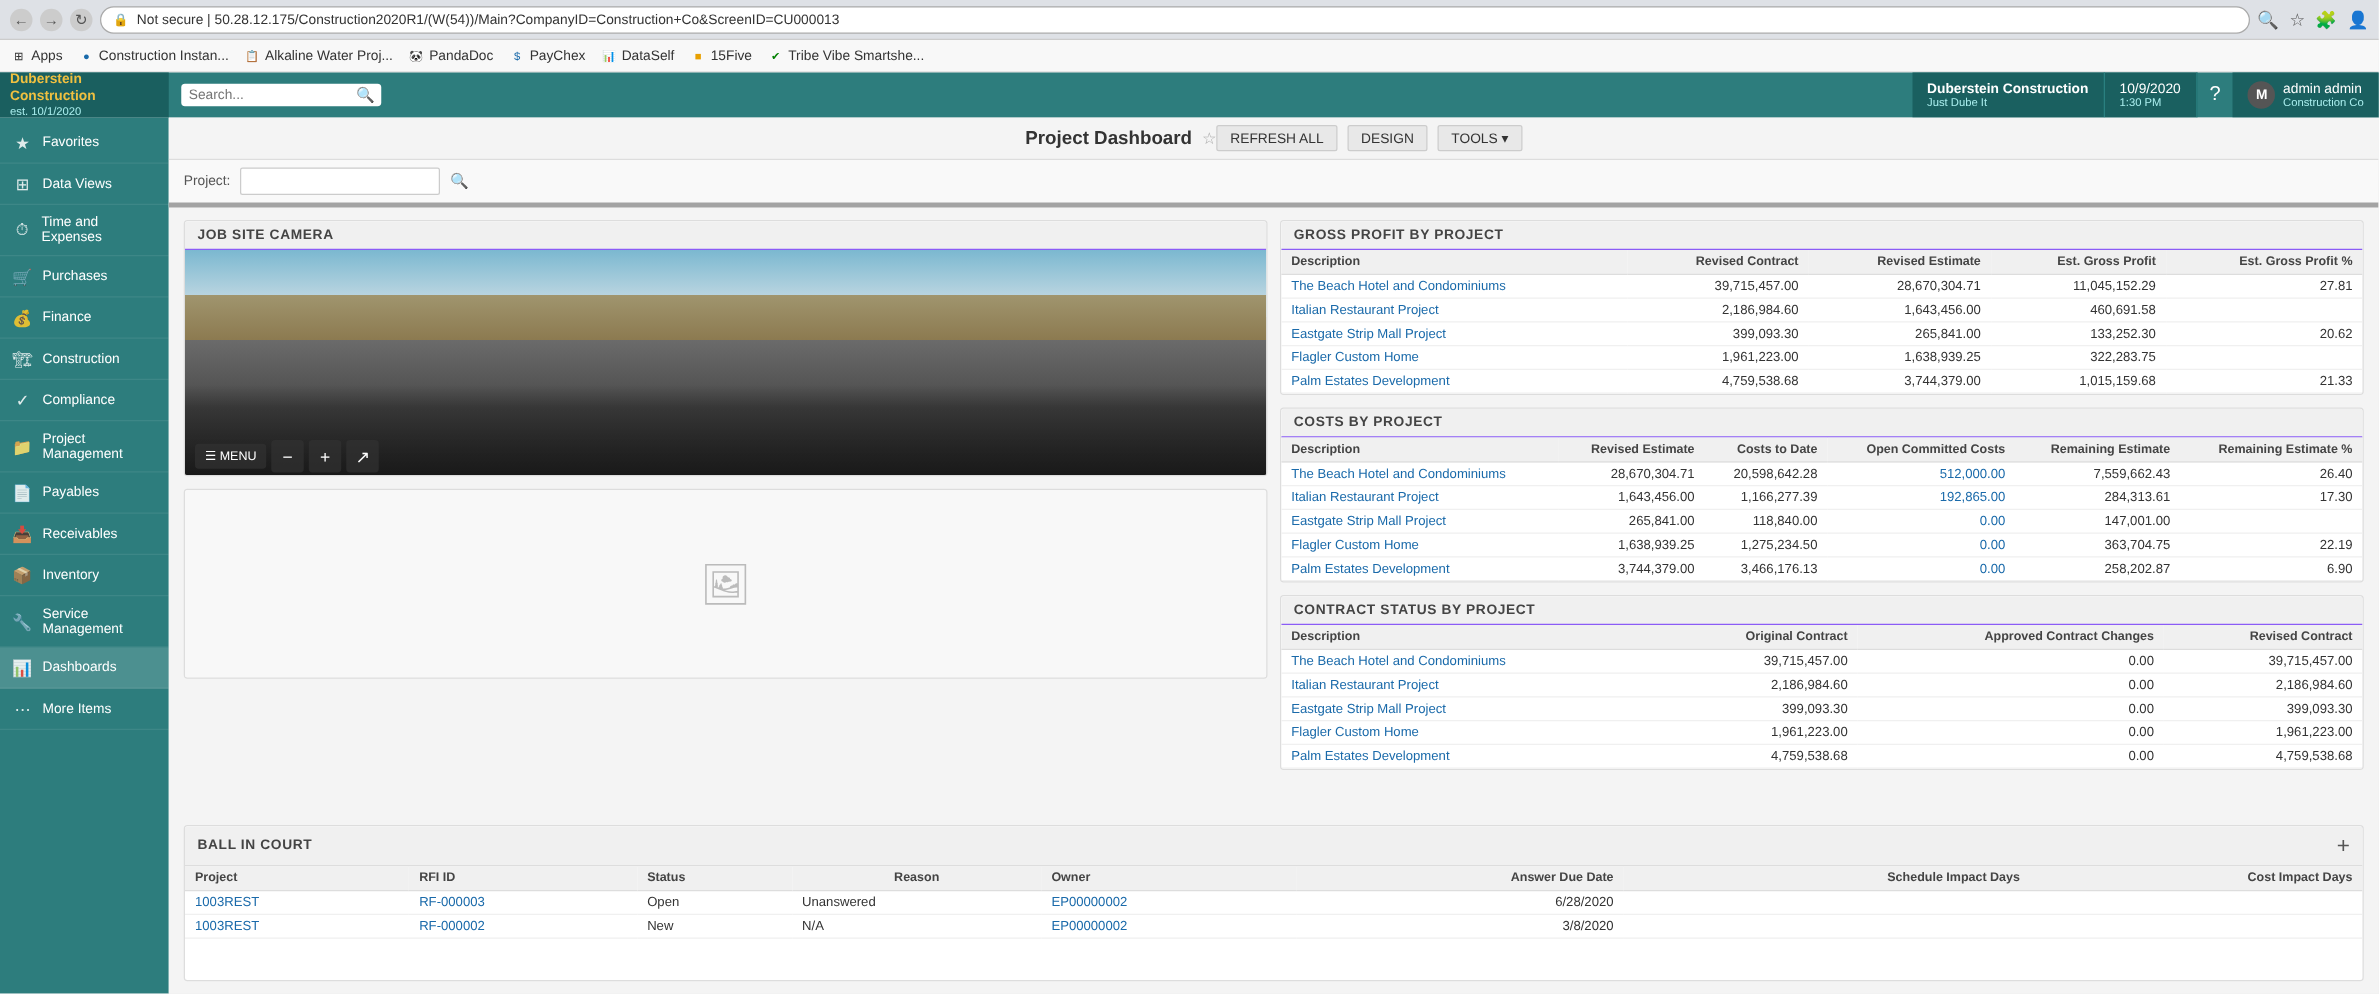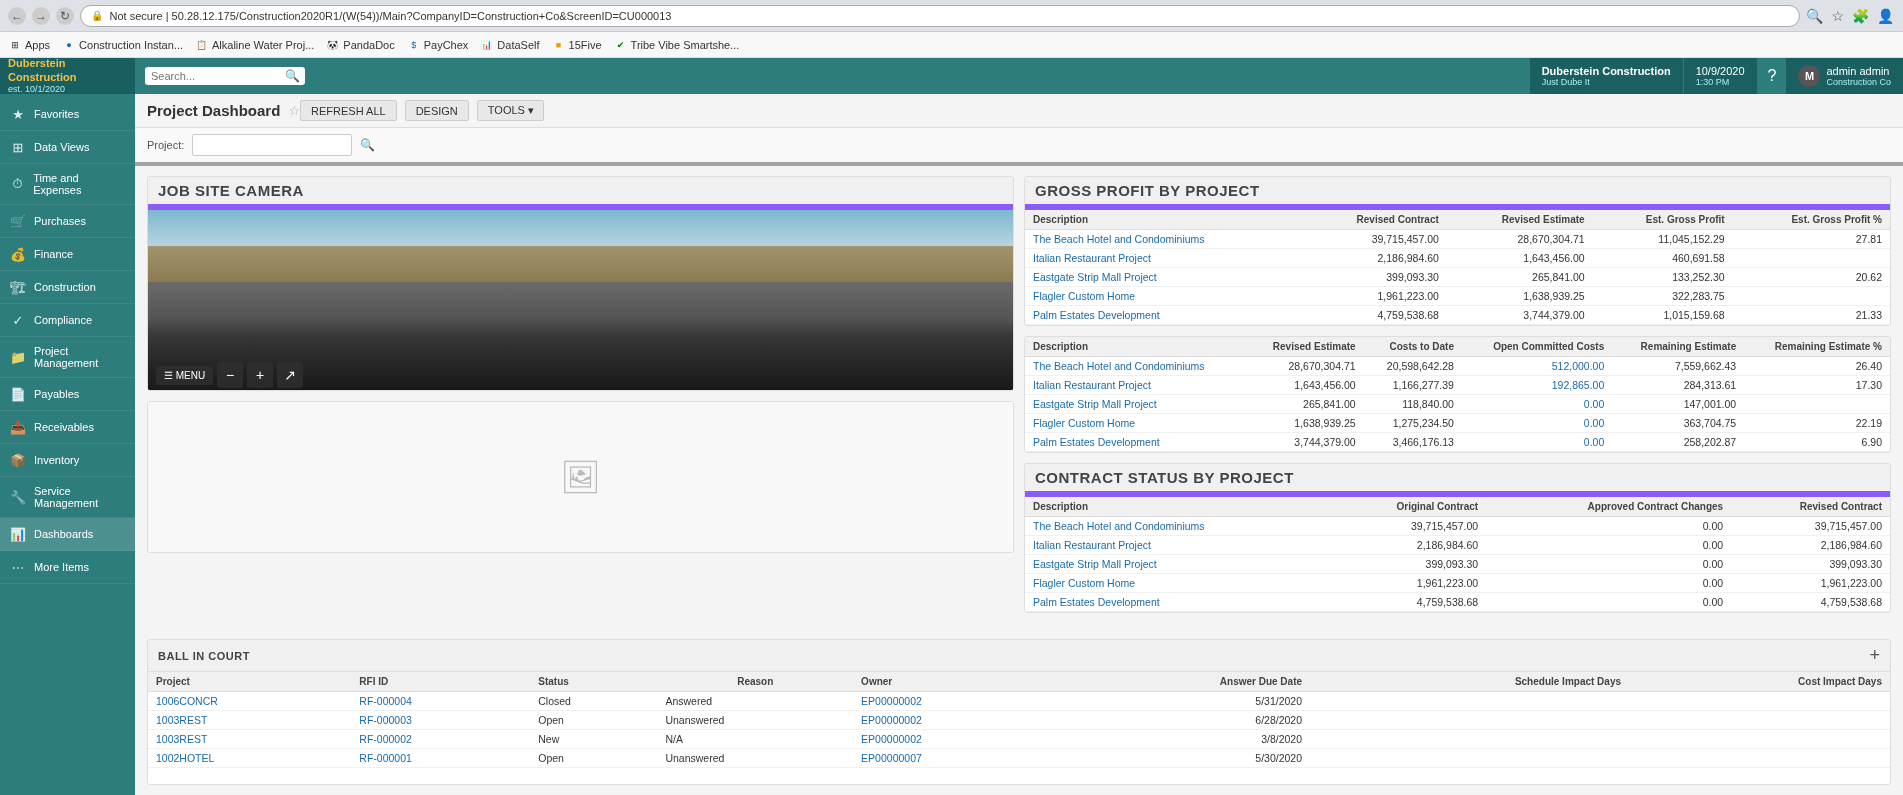--- a/index.html
+++ b/index.html
@@ -122,21 +122,21 @@
 
     
     .content-area { flex: 1; display: flex; flex-direction: column; overflow: hidden; background: #f4f4f4; }
 
     
     .content-topbar {
       background: #f4f4f4;
       padding: 6px 12px;
       display: flex;
       align-items: center;
-      justify-content: flex-start;
+      justify-content: center;
       border-bottom: 1px solid #ddd;
     }
     .page-title-row { display: flex; align-items: center; gap: 8px; }
     .page-title { font-size: 15px; font-weight: bold; color: #333; }
     .star-icon { color: #aaa; font-size: 13px; cursor: pointer; }
     .topbar-actions { display: flex; gap: 8px; }
     .topbar-btn { background: #e8e8e8; border: 1px solid #ccc; padding: 3px 10px; font-size: 11px; cursor: pointer; border-radius: 2px; color: #333; }
 
     
     .project-filter-row {
@@ -155,21 +155,21 @@
     .project-search-icon { color: #888; font-size: 12px; cursor: pointer; }
 
     
     .dashboard-grid {
       flex: 1; overflow-y: auto; padding: 10px 12px; display: grid; grid-template-columns: 1fr 1fr; gap: 10px;
     }
     .panel {
       background: white; border: 1px solid #ddd; border-radius: 3px; overflow: hidden;
     }
     .panel-header {
-      background: #f0f0f0; padding: 5px 10px; font-size: 15px; font-weight: bold; color: #444; letter-spacing: 0.5px; text-transform: uppercase; border-bottom: 6px solid #8b5cf6;
+      background: #f0f0f0; padding: 5px 10px; font-size: 11px; font-weight: bold; color: #444; letter-spacing: 0.5px; text-transform: uppercase; border-bottom: 1px solid #8b5cf6;
     }
     .panel-content { padding: 0; }
 
     
     .camera-panel { }
     .camera-image {
       width: 100%; height: 180px; background: linear-gradient(180deg, #87CEEB 0%, #87CEEB 30%, #8B7355 30%, #8B7355 45%, #696969 45%, #696969 60%, #555 60%, #444 100%);
       display: flex; align-items: flex-end; padding: 8px; position: relative; overflow: hidden;
     }
     .camera-image-inner {
@@ -465,20 +465,23 @@
     <td>3,744,379.00</td>
     <td>1,015,159.68</td>
     <td>21.33</td>
   </tr>
                   </tbody>
               </table>
             </div>
           </div>
 
           <div class="panel">
+            <div class="panel-header">
+              <span>COSTS BY PROJECT</span>
+            </div>
             <div class="panel-content">
               <table class="data-table">
                 <thead>
                   <tr>
                     <th>Description</th>
                     <th>Revised Estimate</th>
                     <th>Costs to Date</th>
                     <th>Open Committed Costs</th>
                     <th>Remaining Estimate</th>
                     <th>Remaining Estimate %</th>
@@ -594,60 +597,40 @@
                   <th style="text-align:left">RFI ID</th>
                   <th style="text-align:left">Status</th>
                   <th style="text-align:center">Reason</th>
                   <th style="text-align:left">Owner</th>
                   <th>Answer Due Date</th>
                   <th>Schedule Impact Days</th>
                   <th>Cost Impact Days</th>
                 </tr>
               </thead>
               <tbody id="ball-tbody">
-              <tr>
-    <td style="text-align:left"><a class="linked-text">1006CONCR</a></td>
-    <td style="text-align:left"><a class="linked-text">RF-000004</a></td>
-    <td style="text-align:left" class="status-closed">Closed</td>
-    <td style="text-align:left">Answered</td>
-    <td style="text-align:left"><a class="linked-text">EP00000002</a></td>
-    <td>5/31/2020</td>
-    <td></td>
-    <td></td>
-  </tr>
                   <tr>
     <td style="text-align:left"><a class="linked-text">1003REST</a></td>
     <td style="text-align:left"><a class="linked-text">RF-000003</a></td>
     <td style="text-align:left" class="status-open">Open</td>
     <td style="text-align:left">Unanswered</td>
     <td style="text-align:left"><a class="linked-text">EP00000002</a></td>
     <td>6/28/2020</td>
     <td></td>
     <td></td>
   </tr>
                   <tr>
     <td style="text-align:left"><a class="linked-text">1003REST</a></td>
     <td style="text-align:left"><a class="linked-text">RF-000002</a></td>
     <td style="text-align:left" class="status-new">New</td>
     <td style="text-align:left">N/A</td>
     <td style="text-align:left"><a class="linked-text">EP00000002</a></td>
     <td>3/8/2020</td>
     <td></td>
     <td></td>
   </tr>
-                  <tr>
-    <td style="text-align:left"><a class="linked-text">1002HOTEL</a></td>
-    <td style="text-align:left"><a class="linked-text">RF-000001</a></td>
-    <td style="text-align:left" class="status-open">Open</td>
-    <td style="text-align:left">Unanswered</td>
-    <td style="text-align:left"><a class="linked-text">EP00000007</a></td>
-    <td>5/30/2020</td>
-    <td></td>
-    <td></td>
-  </tr>
                 </tbody>
             </table>
           </div>
         </div>
 
       </div>
     </div>
   </div>
 </div>
 

